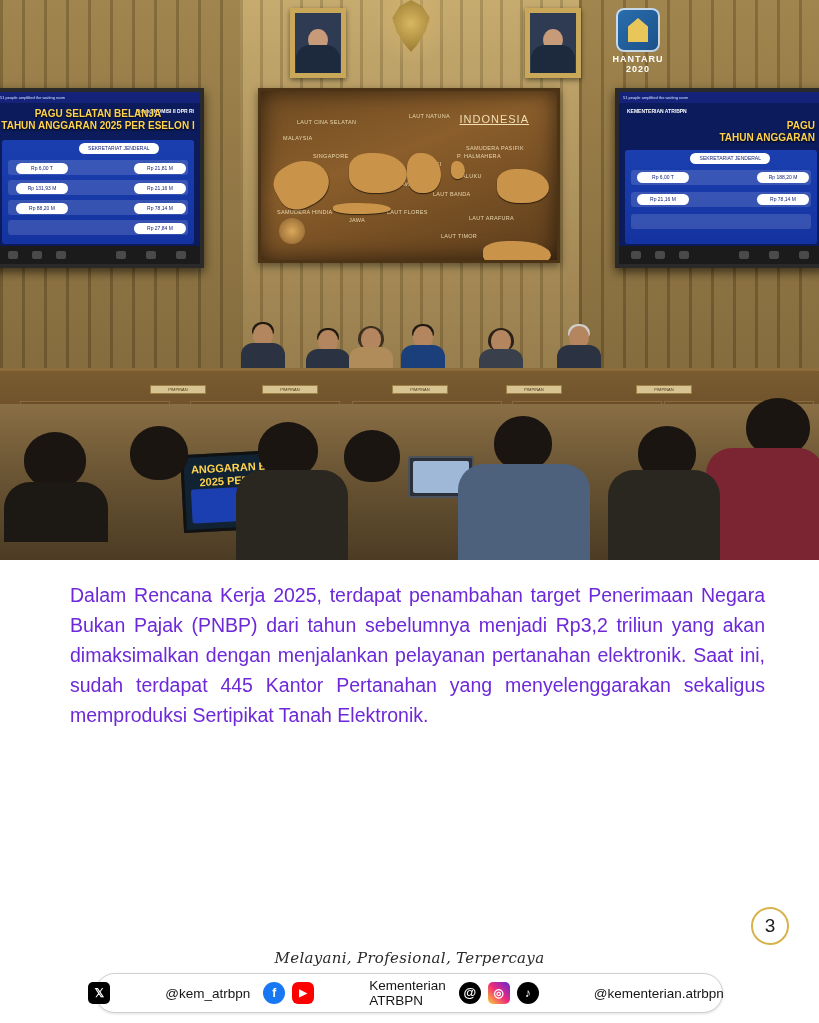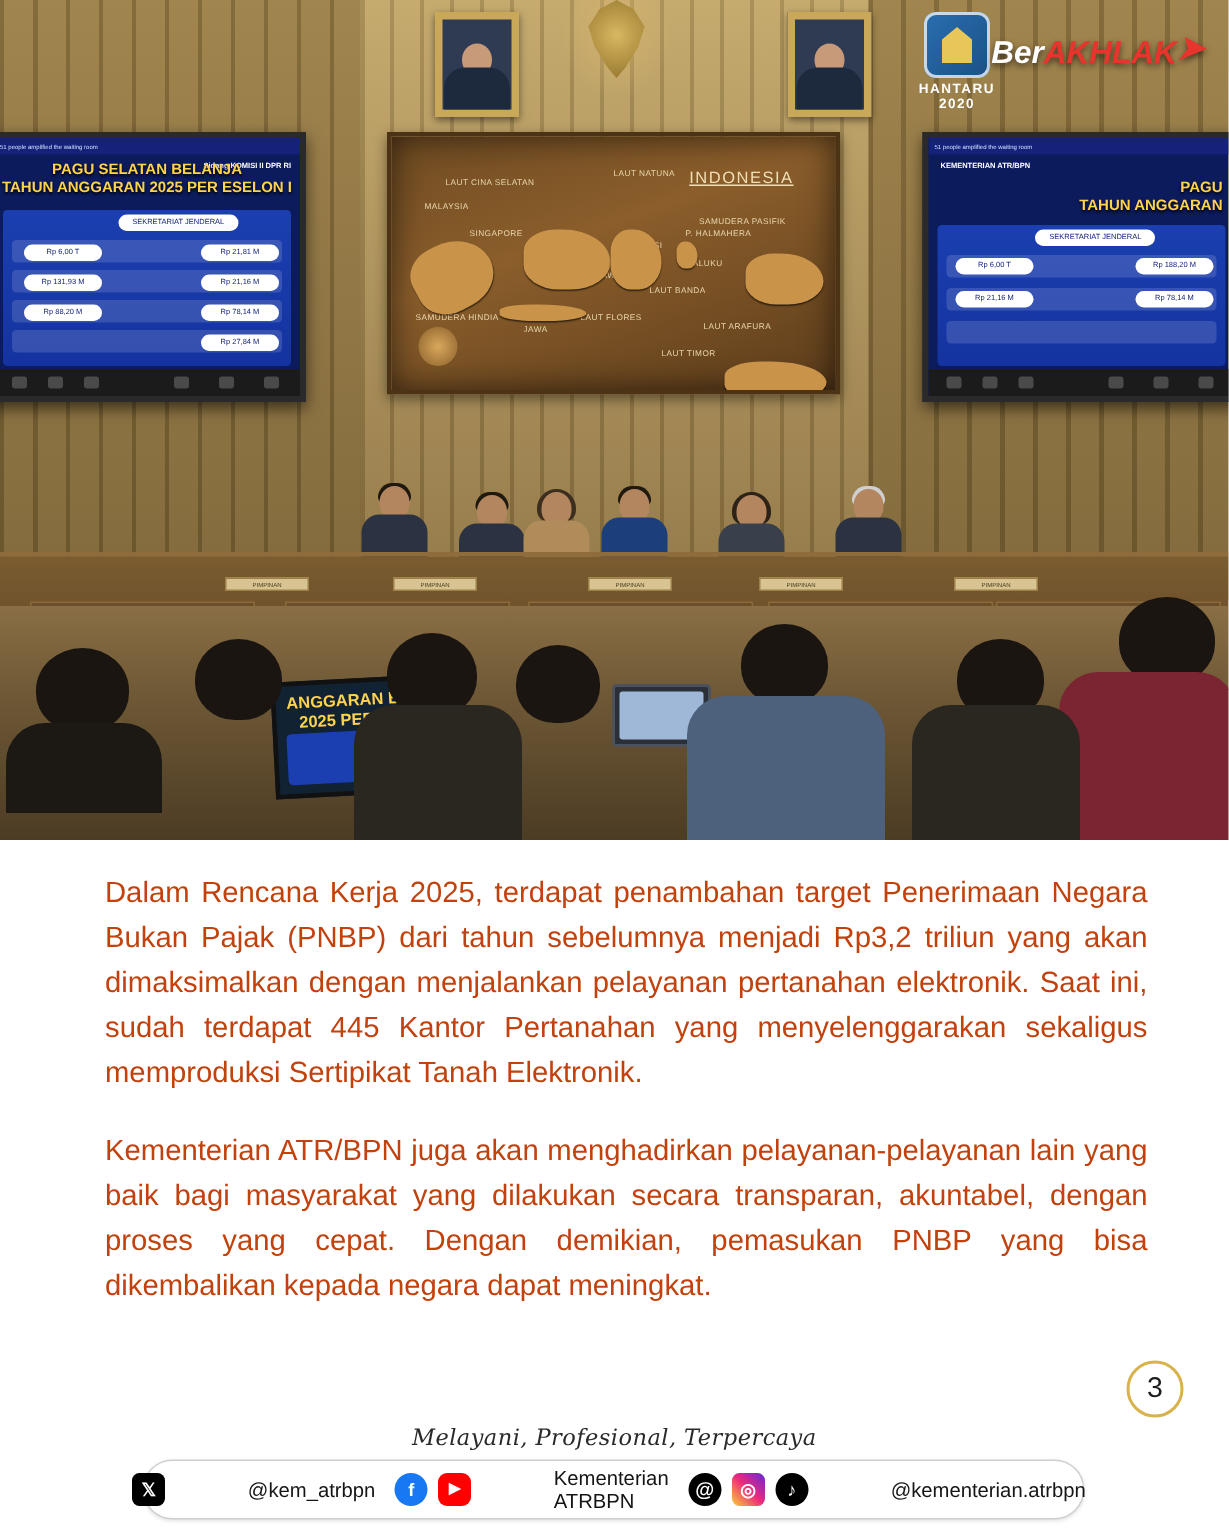--- a/index.html
+++ b/index.html
@@ -245,21 +245,21 @@
     display:inline-block; color:#e8342c; font-size:22px; transform:translateY(-3px);
   }
 
   
   .content {
     position:absolute; left:0; top:560px; width:819px; height:463px;
     background:#ffffff;
     padding:20px 54px 0 70px;
   }
   .para {
-    font-size:19.5px; line-height:30px; color:#c2410c;
+    font-size:19.5px; line-height:30px; color:#6d28d9;
     text-align:justify; text-justify:inter-word;
     margin-bottom:22px;
   }
   .page-num {
     position:absolute; right:30px; bottom:78px;
     width:38px; height:38px; border-radius:50%;
     border:2px solid #d8b24a; color:#1d1d1d;
     font-size:19px; text-align:center; line-height:34px;
   }
   .tagline {
@@ -470,28 +470,24 @@
   <div class="shoulders" style="left:236px;top:470px;width:112px;height:90px;background:#2a2620;"></div>
   <div class="shoulders" style="left:608px;top:470px;width:112px;height:90px;background:#2a2620;"></div>
 
 
   <div class="hantaru">
     <div class="badge"></div>
     <div class="t1">HANTARU</div>
     <div class="t2">2020</div>
   </div>
 
-  <div class="berakhlak">
-    <span>Ber</span><span class="ak">AKHLAK</span><span class="swoosh">➤</span>
-  </div>
 </div>
 
 <div class="content">
   <p class="para">Dalam Rencana Kerja 2025, terdapat penambahan target Penerimaan Negara Bukan Pajak (PNBP) dari tahun sebelumnya menjadi Rp3,2 triliun yang akan dimaksimalkan dengan menjalankan pelayanan pertanahan elektronik. Saat ini, sudah terdapat 445 Kantor Pertanahan yang menyelenggarakan sekaligus memproduksi Sertipikat Tanah Elektronik.</p>
-  <p class="para">Kementerian ATR/BPN juga akan menghadirkan pelayanan-pelayanan lain yang baik bagi masyarakat yang dilakukan secara transparan, akuntabel, dengan proses yang cepat. Dengan demikian, pemasukan PNBP yang bisa dikembalikan kepada negara dapat meningkat.</p>
 </div>
 
 <div class="page-num">3</div>
 <div class="tagline">Melayani, Profesional, Terpercaya</div>
 
 <div class="social">
   <span class="ic x">𝕏</span>
   <span class="txt">@kem_atrbpn</span>
   <span class="ic fb">f</span>
   <span class="ic yt">▶</span>

